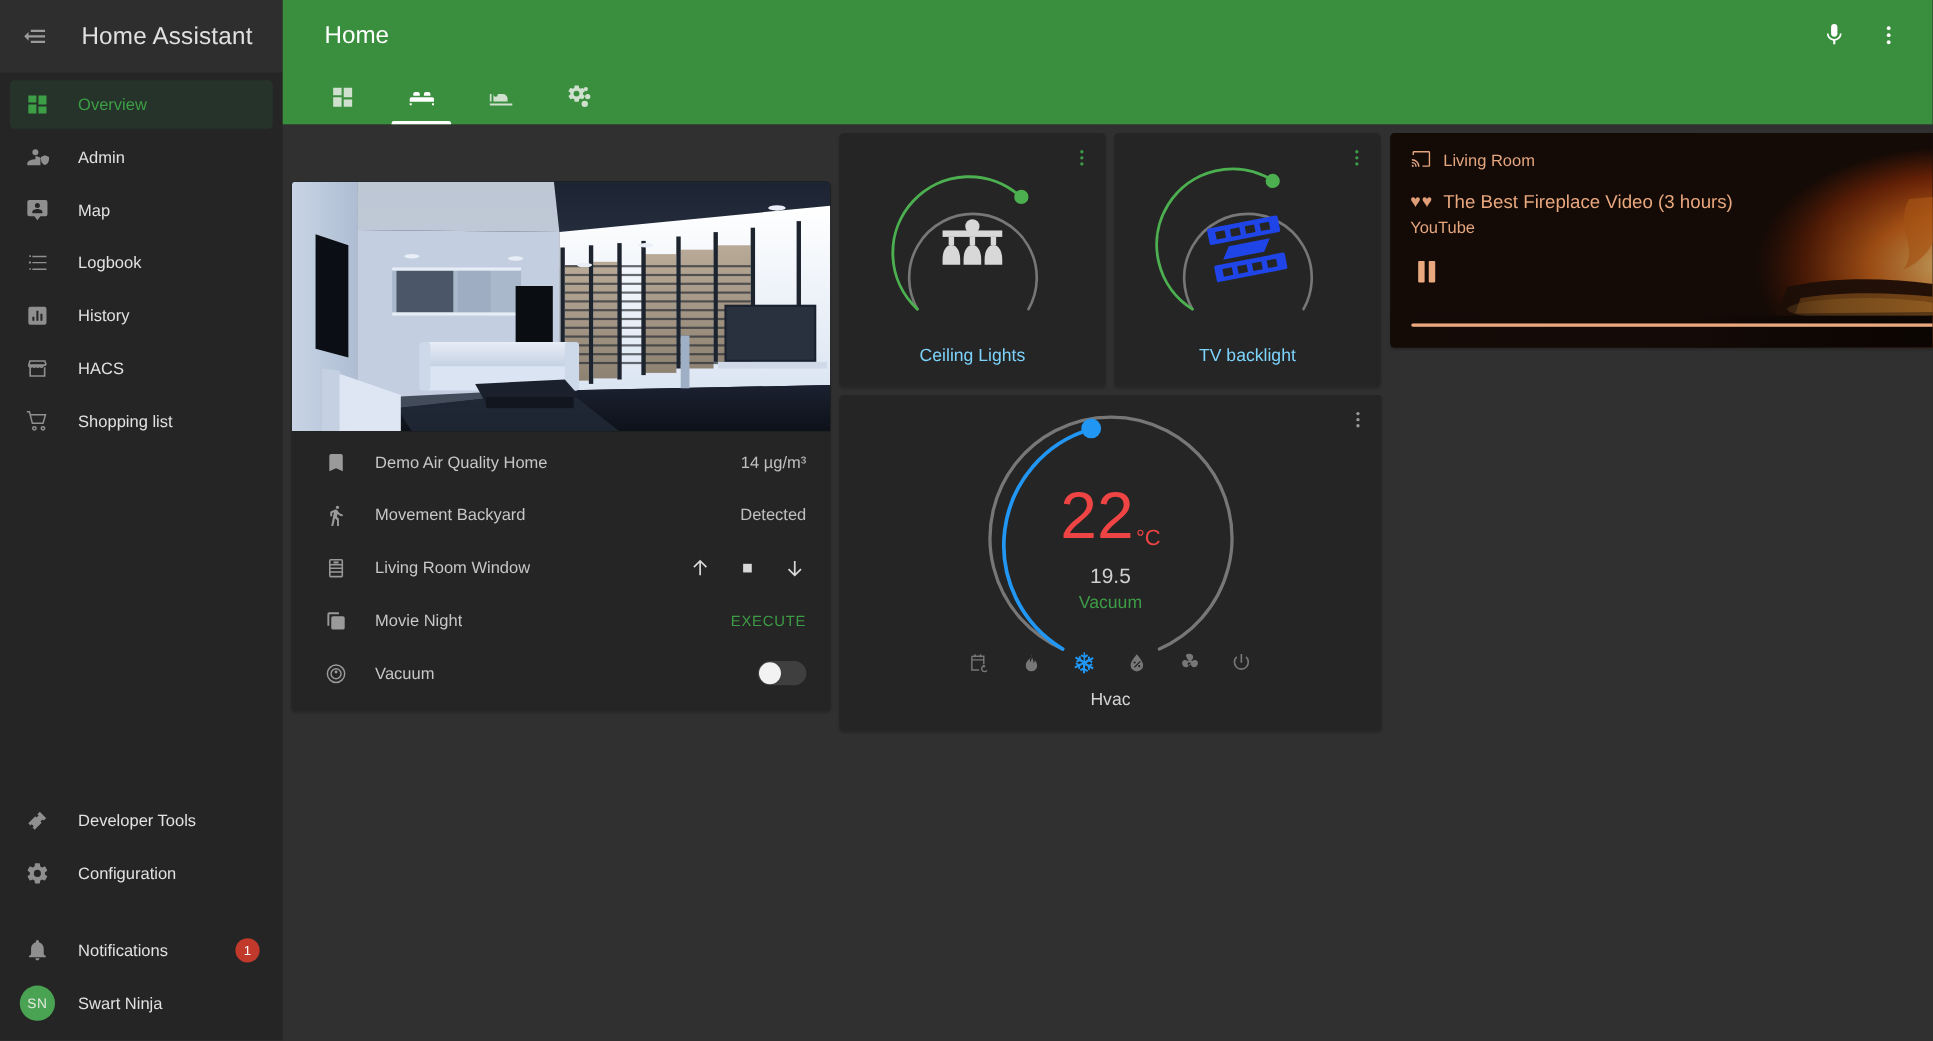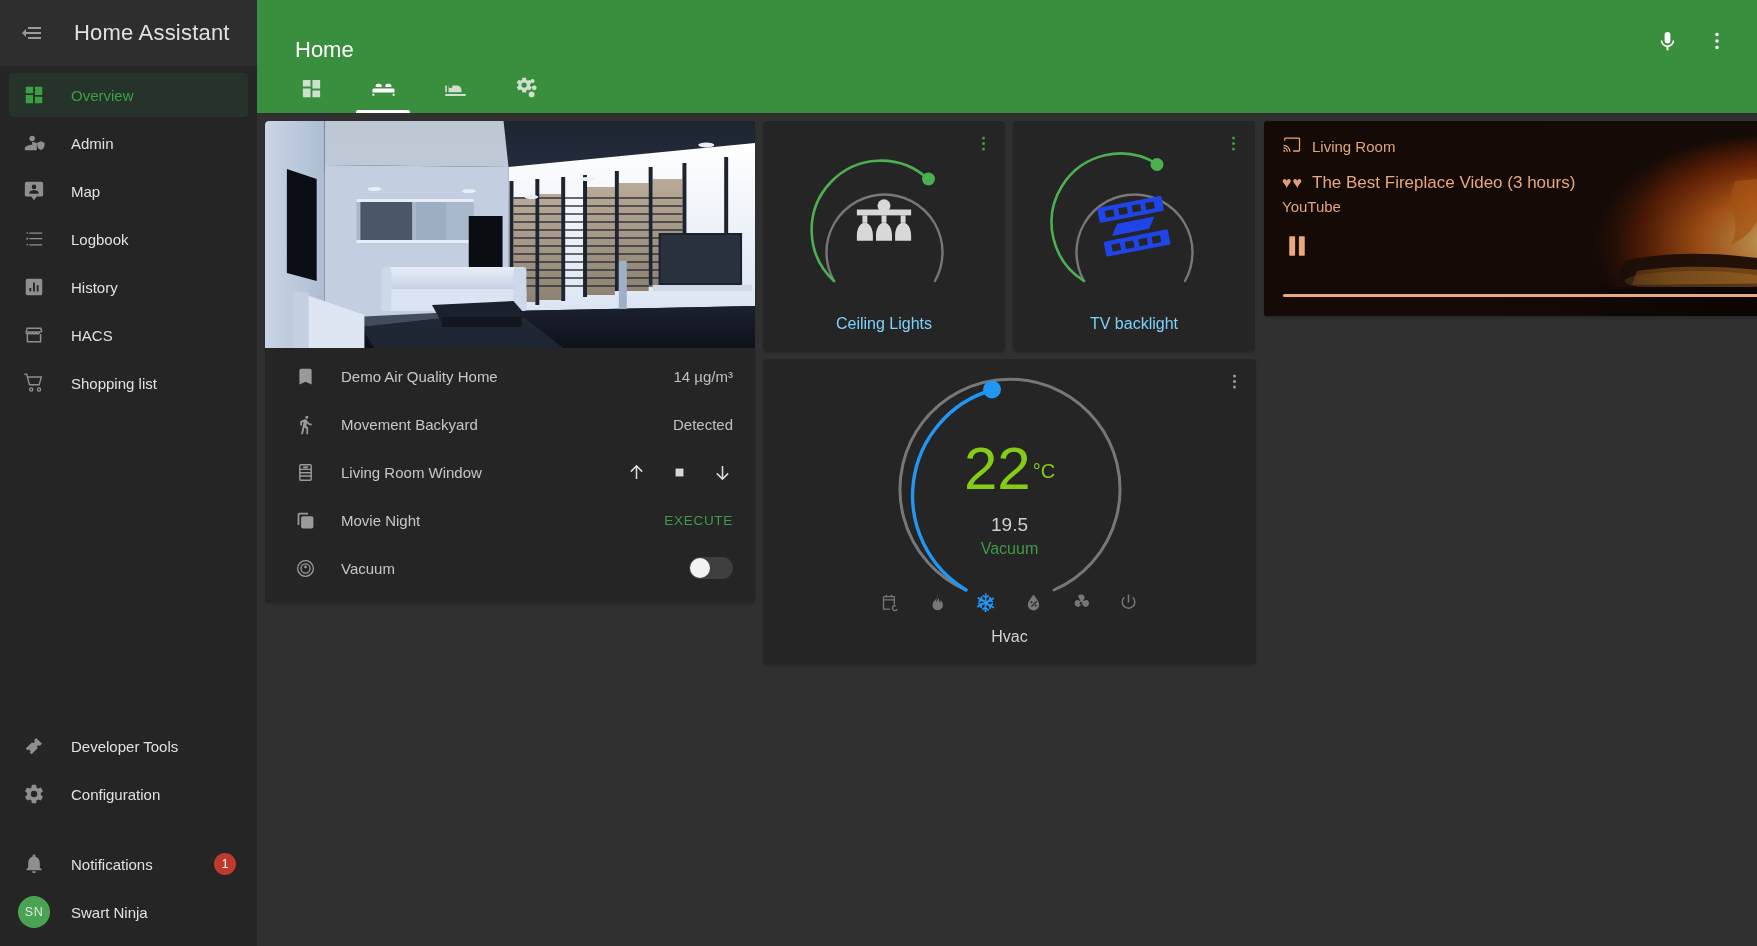--- a/index.html
+++ b/index.html
@@ -73,21 +73,21 @@
   .nav-item.user .nav-ico { width: 38px; flex: 0 0 38px; }
 
   
   .main { flex: 1 1 auto; height: 946px; display: flex; flex-direction: column; min-width: 0; }
   .toolbar {
     background: #3a8f3e; flex: 0 0 113px; height: 113px;
     display: flex; flex-direction: column;
     position: relative;
   }
   .toolbar-row {
-    height: 63px; display: flex; align-items: flex-end;
+    height: 63px; display: flex; align-items: center;
     padding: 0 18px 0 38px;
   }
   .toolbar-title { color: #fff; font-size: 22px; font-weight: 400; }
   .toolbar-actions { margin-left: auto; display: flex; align-items: center; gap: 6px; }
   .tb-icon {
     width: 44px; height: 44px; border-radius: 50%;
     display: flex; align-items: center; justify-content: center;
     color: #ffffff; cursor: pointer;
   }
   .tabs { display: flex; align-items: flex-end; height: 50px; padding-left: 18px; }
@@ -103,21 +103,21 @@
     height: 3px; background: #ffffff; border-radius: 2px 2px 0 0;
   }
 
   
   .dash {
     flex: 1 1 auto; padding: 8px 0 0 8px;
     display: flex; gap: 8px; align-items: flex-start;
     overflow: hidden;
   }
   .col { display: flex; flex-direction: column; gap: 8px; }
-  .col1 { width: 493px; }
+  .col1 { width: 493px; margin-top: 44px; }
   .col2 { width: 493px; }
   .col3 { width: 493px; }
 
   .card {
     background: #252525; border-radius: 4px;
     box-shadow: 0 2px 2px rgba(0,0,0,.18);
     overflow: hidden;
   }
 
   
@@ -191,22 +191,22 @@
     position: relative; background: #252525; border-radius: 4px;
     box-shadow: 0 2px 2px rgba(0,0,0,.18);
   }
   .thermo-dial { position: absolute; left: 0; right: 0; top: 10px; }
   .thermo-dial svg { display: block; margin: 0 auto; }
   .thermo-center {
     position: absolute; left: 0; right: 0; top: 80px;
     text-align: center; pointer-events: none;
   }
   .t-main {
-    color: #84cc16; font-size: 60px; font-weight: 300; line-height: 1;
-    display: inline-flex; align-items: center;
+    color: #ef4444; font-size: 60px; font-weight: 300; line-height: 1;
+    display: inline-flex; align-items: flex-end;
   }
   .t-unit { font-size: 20px; font-weight: 400; margin-top: 4px; margin-left: 2px; }
   .t-sub { color: #d0d0d0; font-size: 19px; margin-top: 15px; }
   .t-state { color: #3d9c46; font-size: 16px; margin-top: 4px; }
   .modes {
     position: absolute; left: 0; right: 0; bottom: 50px;
     display: flex; align-items: center; justify-content: center; gap: 26px;
   }
   .mode { color: #777777; cursor: pointer; display: flex; }
   .mode.on { color: #2196f3; }

